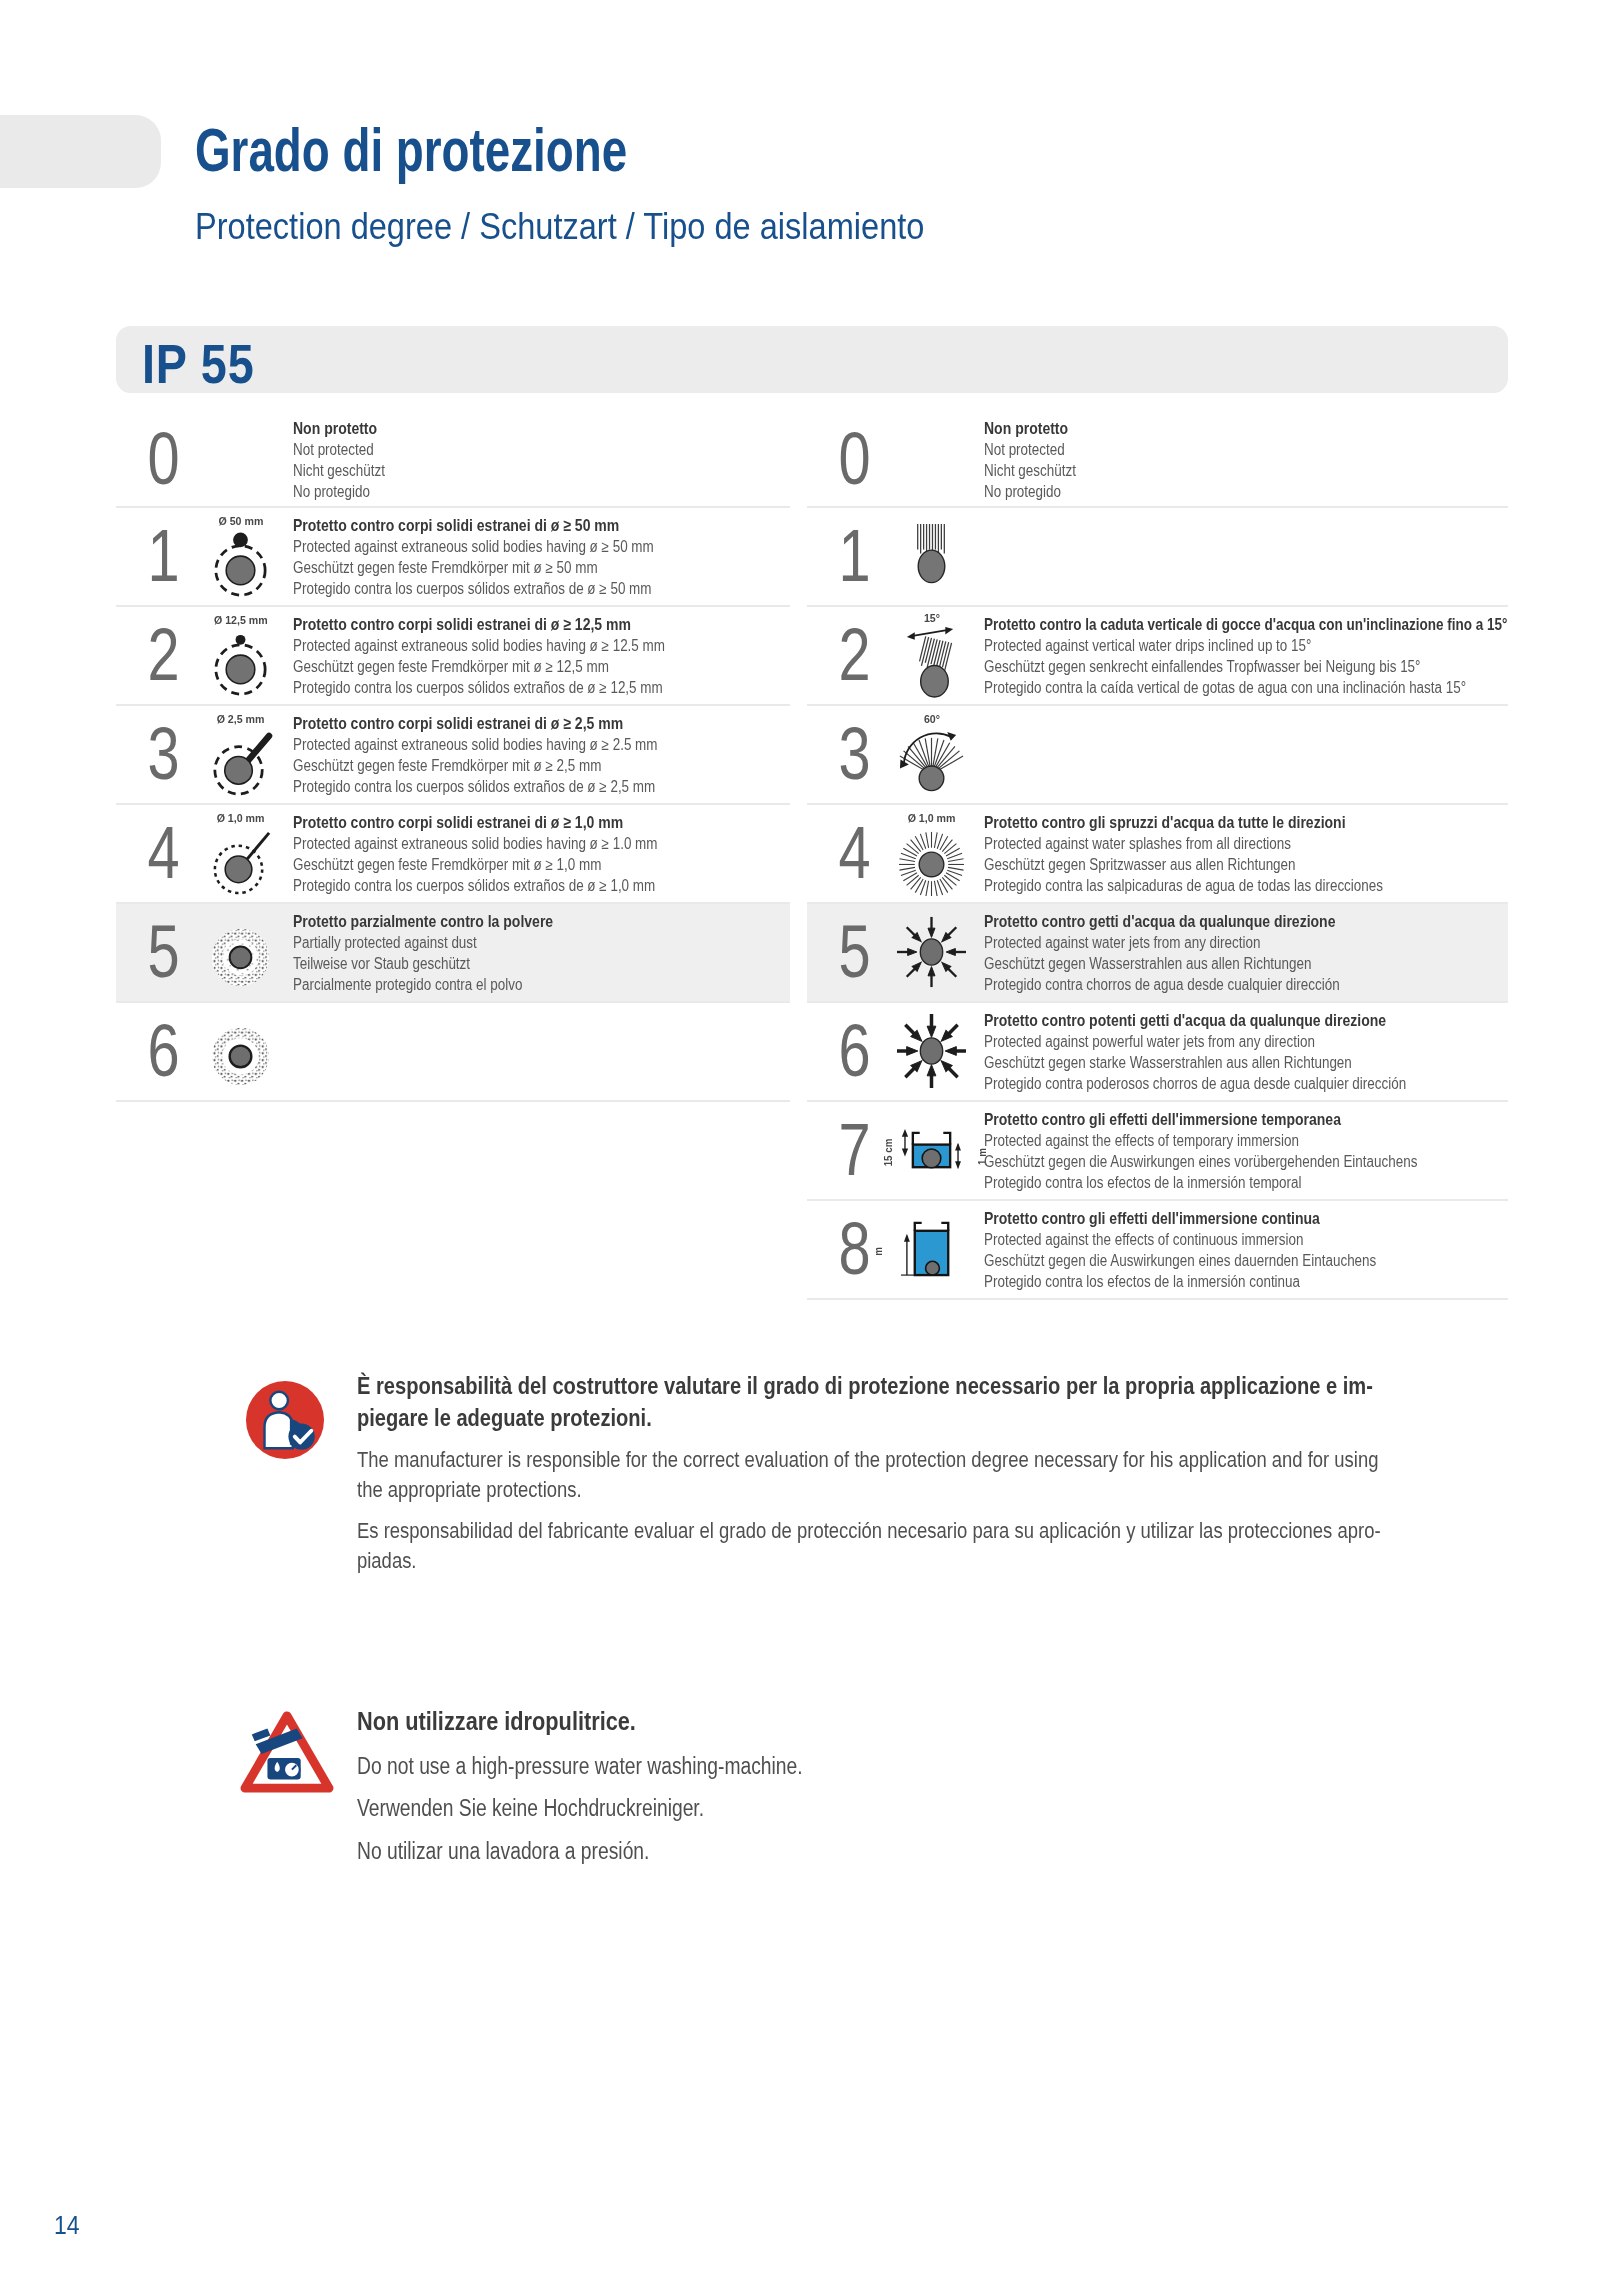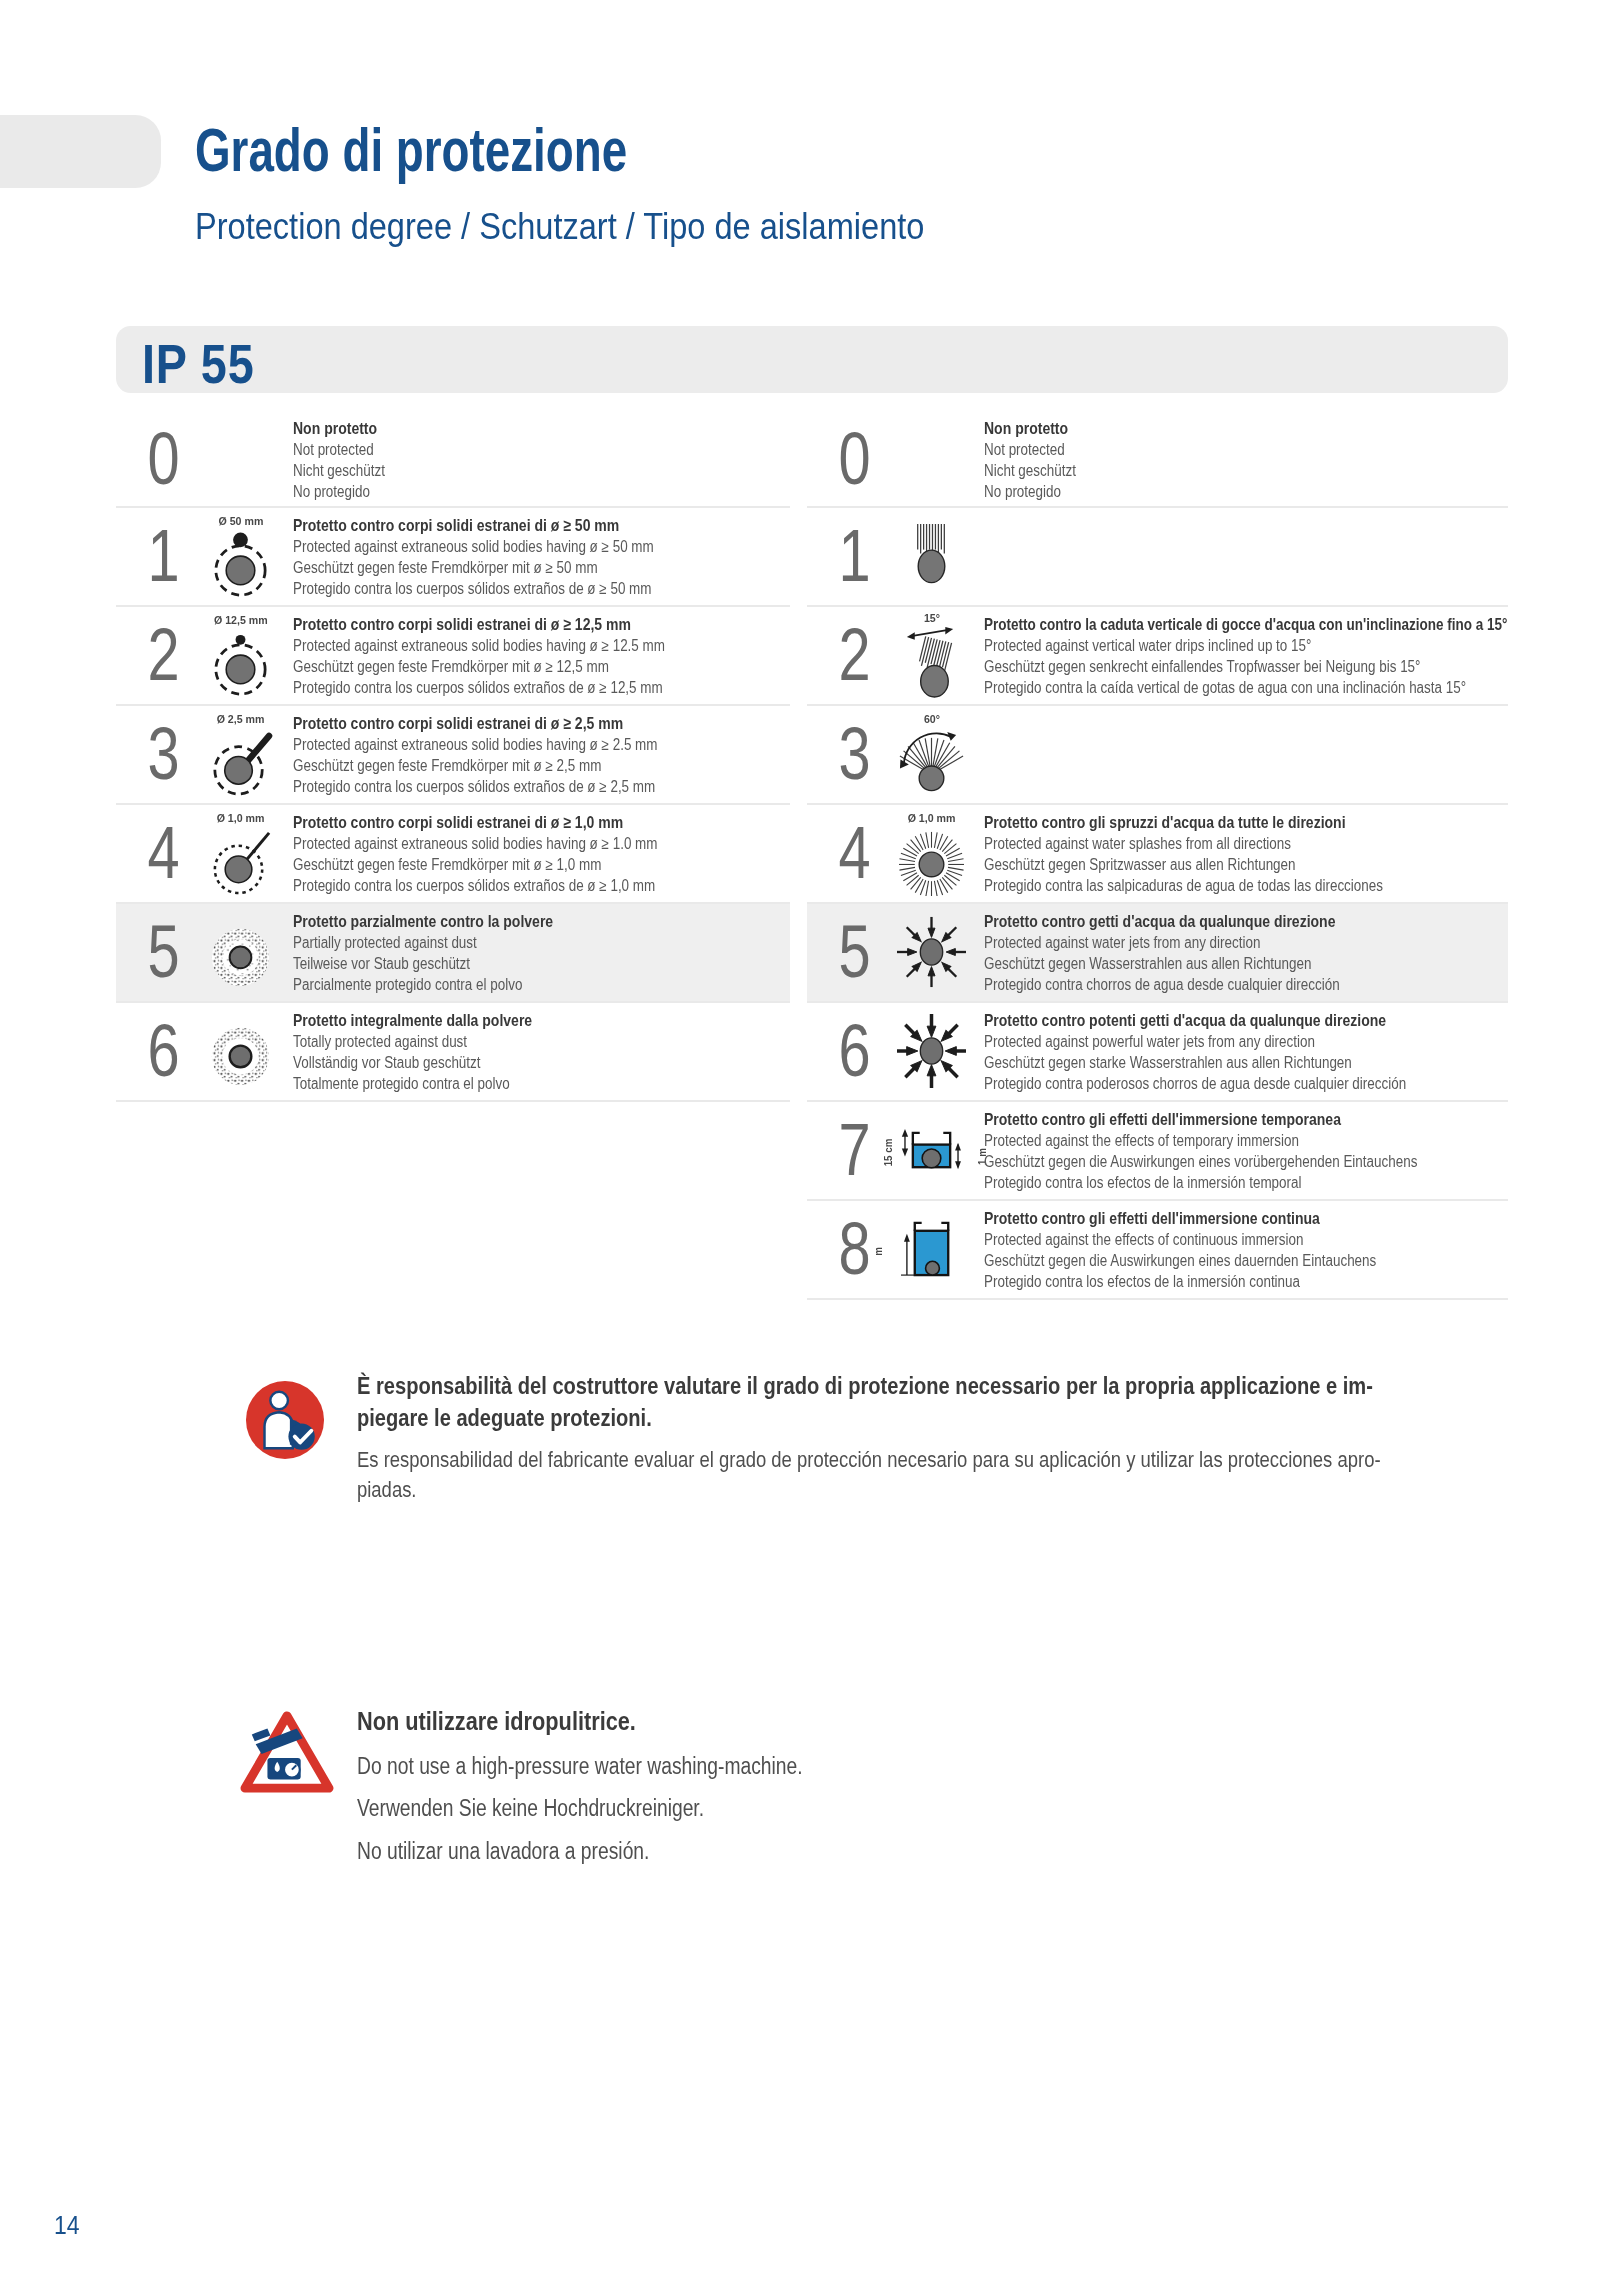--- a/index.html
+++ b/index.html
@@ -184,26 +184,20 @@
     </div>
     <div class="ip-row">
       <div class="digit">6</div>
       <div class="iconbox">
         <svg class="rowicon" width="69" height="69" viewBox="0 0 70 70">
   <circle cx="35" cy="40" r="29" fill="url(#dustDense)"></circle>
   <circle cx="35" cy="40" r="18.5" fill="#ffffff"></circle>
   <circle cx="35" cy="40" r="11" fill="#6e6e6e" stroke="#1d1d1d" stroke-width="2.4"></circle>
 </svg>
       </div>
-      <div class="texts">
-        <div class="t b" style="transform: scaleX(0.84);">Protetto integralmente dalla polvere</div>
-        <div class="t" style="transform: scaleX(0.84);">Totally protected against dust</div>
-        <div class="t" style="transform: scaleX(0.84);">Vollständig vor Staub geschützt</div>
-        <div class="t" style="transform: scaleX(0.84);">Totalmente protegido contra el polvo</div>
-      </div>
     </div>
   </div>
 <div class="col" id="col-liquids">
     <div class="ip-row">
       <div class="digit">0</div>
       <div class="iconbox"></div>
       <div class="texts">
         <div class="t b" style="transform: scaleX(0.84);">Non protetto</div>
         <div class="t" style="transform: scaleX(0.84);">Not protected</div>
         <div class="t" style="transform: scaleX(0.84);">Nicht geschützt</div>
@@ -491,20 +485,24 @@
     <path d="M20 70 L20 48 Q20 34 35 33 Q48 34 49 46 L49 70 Z" fill="#fff" stroke="#17477e" stroke-width="2.5"></path>
     <path d="M46 40 Q58 42 61 52 L61 64 Q52 70 46 66 Z" fill="#17477e"></path>
     <circle cx="58" cy="58" r="13.5" fill="#17477e"></circle>
     <path d="M51 58 l5.5 6 L68 52" stroke="#fff" stroke-width="4" fill="none" stroke-linecap="round" stroke-linejoin="round"></path>
   </svg>
 </div>
 <div class="abs note-body1">
   <div class="nt-title" style="transform: scaleX(0.82);">È responsabilità del costruttore valutare il grado di protezione necessario per la propria applicazione e im-</div>
   <div class="nt-title" style="transform: scaleX(0.82);">piegare le adeguate protezioni.</div>
   <div class="nt-par">
+    <div class="nt-line" style="transform: scaleX(0.82);">The manufacturer is responsible for the correct evaluation of the protection degree necessary for his application and for using</div>
+    <div class="nt-line" style="transform: scaleX(0.82);">the appropriate protections.</div>
+  </div>
+  <div class="nt-par">
     <div class="nt-line" style="transform: scaleX(0.82);">Es responsabilidad del fabricante evaluar el grado de protección necesario para su aplicación y utilizar las protecciones apro-</div>
     <div class="nt-line" style="transform: scaleX(0.82);">piadas.</div>
   </div>
 </div>
 
 <div class="abs note-icon2">
   <svg width="98" height="90" viewBox="0 0 100 92">
     <path d="M50 8 L93 82 H7 Z" fill="#fff" stroke="#d7352b" stroke-width="9" stroke-linejoin="round"></path>
     <path d="M14 27 L30 21 L33 28 L17 34 Z" fill="#17477e"></path>
     <path d="M18 37 L60 21 L66 31 L24 47 Z" fill="#17477e"></path>

